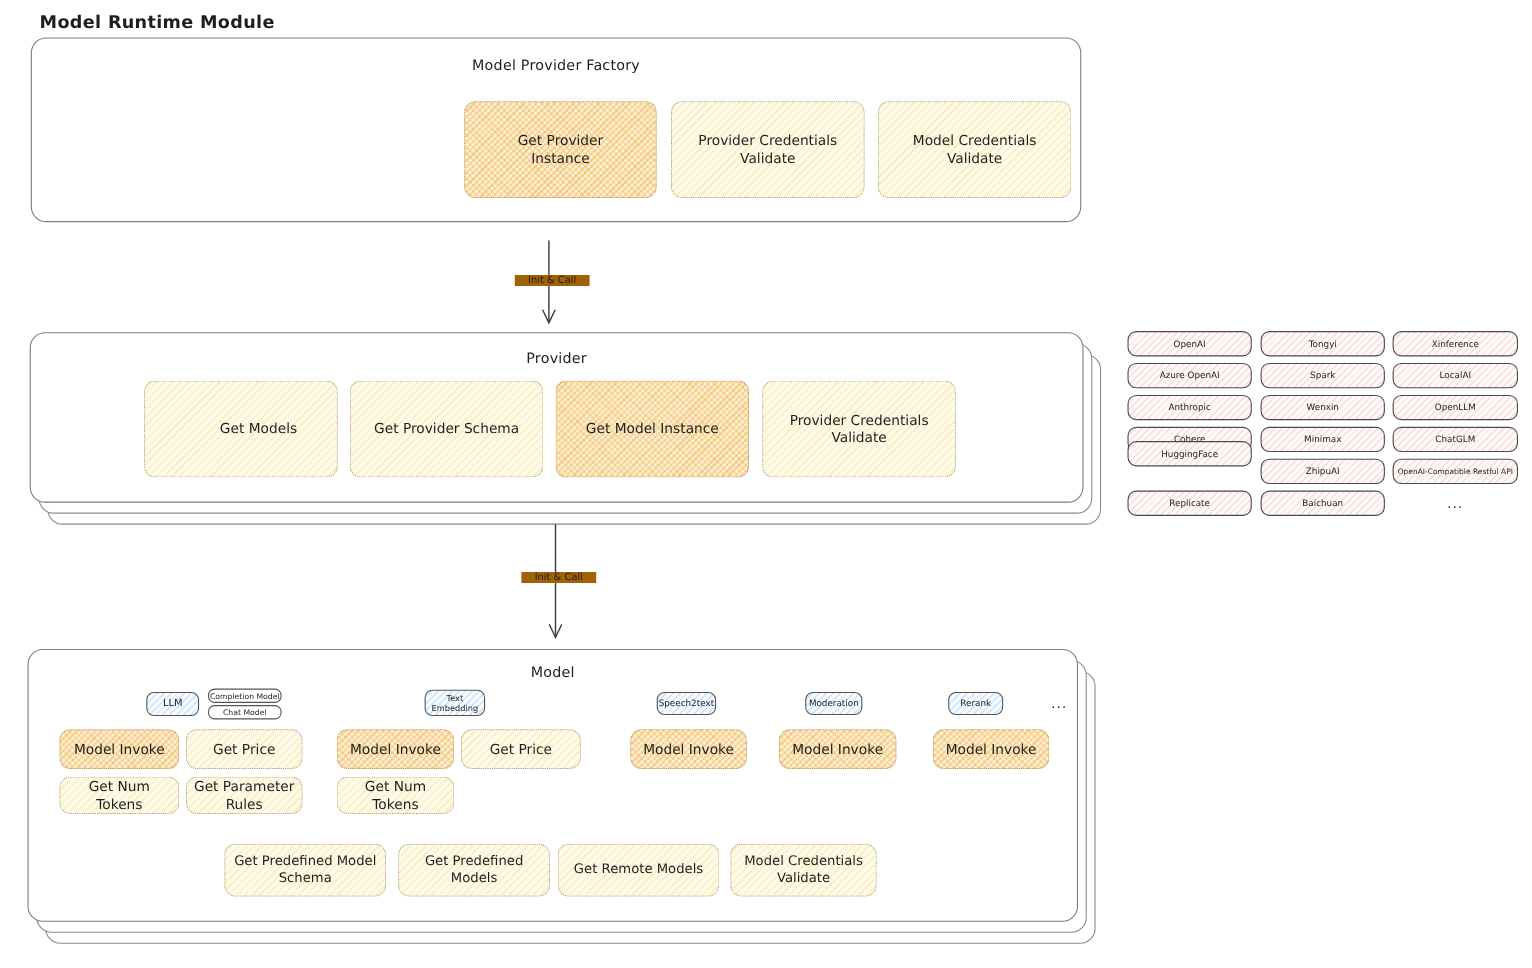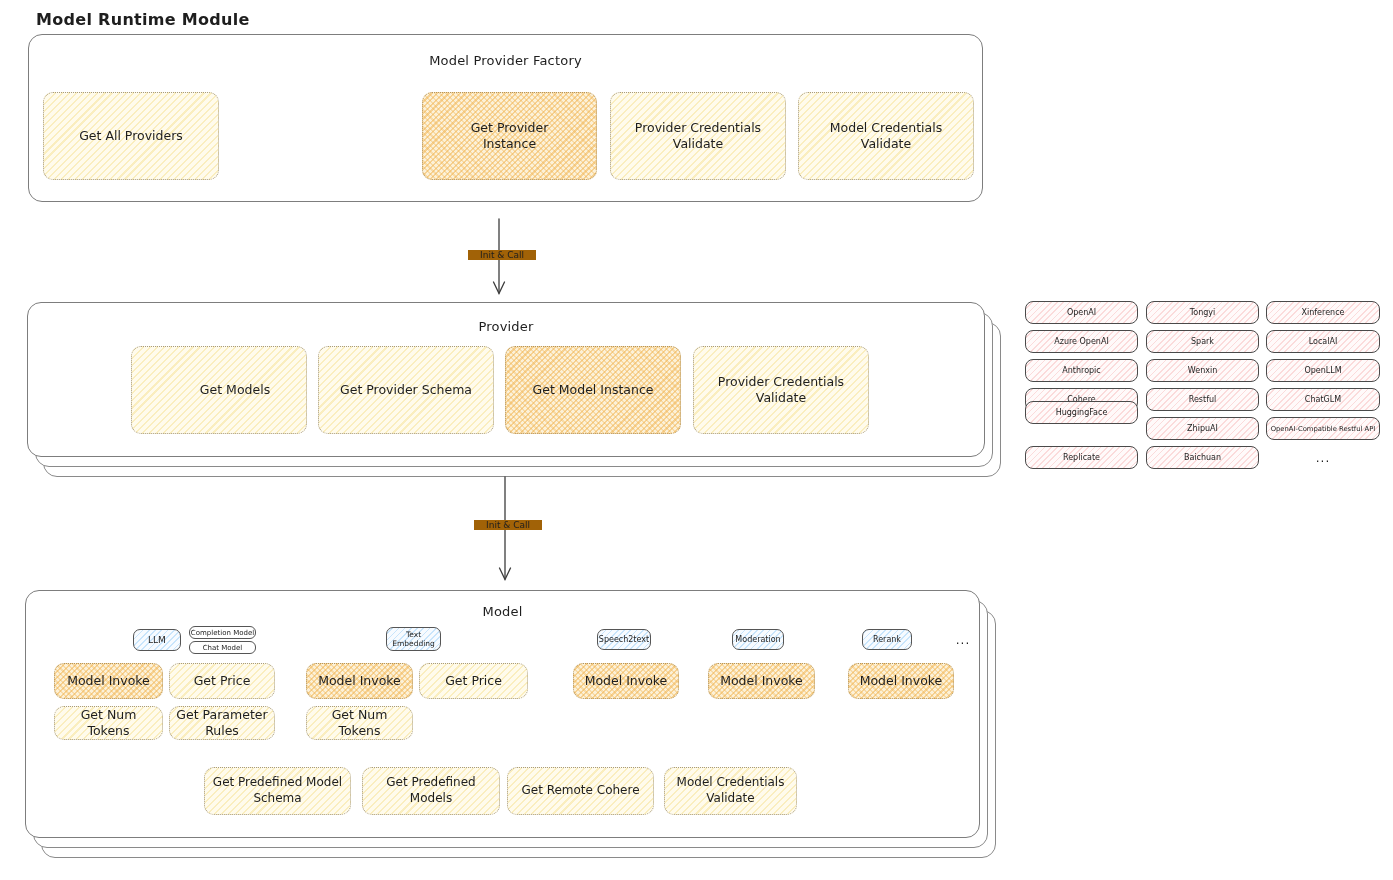--- a/index.html
+++ b/index.html
@@ -82,21 +82,20 @@
 </style>
 </head>
 <body>
 
 <div class="canvas">
 
   <div class="abs diagram-title" style="left:36px; top:10px;">Model Runtime Module</div>
 
   <div class="card" style="left:28px; top:34px; width:955px; height:168px;">
     <div class="sec-title" style="top:18px;">Model Provider Factory</div>
-    <div class="fnbox yellow" style="left:14px;  top:57px; width:176px; height:88px;">Get All Providers</div>
     <div class="fnbox orange narrow" style="left:393px; top:57px; width:175px; height:88px;">Get Provider Instance</div>
     <div class="fnbox yellow" style="left:581px; top:57px; width:176px; height:88px;">Provider Credentials Validate</div>
     <div class="fnbox yellow" style="left:769px; top:57px; width:176px; height:88px;">Model Credentials Validate</div>
   </div>
 
   <svg class="arrow" style="left:490px; top:219px;" width="18" height="76" viewBox="0 0 18 76">
     <path d="M9 0 L9 74" stroke="#3c3c3c" stroke-width="1.3" fill="none" stroke-linecap="round"></path>
     <path d="M3.5 63 L9 74.5 L14.5 63" stroke="#3c3c3c" stroke-width="1.3" fill="none" stroke-linecap="round"></path>
   </svg>
   <div class="arrow-label" style="left:468px; top:250px; width:62px;">Init &amp; Call</div>
@@ -116,21 +115,21 @@
     <div class="chip" style="left:0; top:0;    width:113px; height:23px;">OpenAI</div>
     <div class="chip" style="left:0; top:29px; width:113px; height:23px;">Azure OpenAI</div>
     <div class="chip" style="left:0; top:58px; width:113px; height:23px;">Anthropic</div>
     <div class="chip" style="left:0; top:87px; width:113px; height:23px;">Cohere</div>
     <div class="chip" style="left:0; top:100px;width:113px; height:23px;">HuggingFace</div>
     <div class="chip" style="left:0; top:145px;width:113px; height:23px;">Replicate</div>
 
     <div class="chip" style="left:121px; top:0;    width:113px; height:23px;">Tongyi</div>
     <div class="chip" style="left:121px; top:29px; width:113px; height:23px;">Spark</div>
     <div class="chip" style="left:121px; top:58px; width:113px; height:23px;">Wenxin</div>
-    <div class="chip" style="left:121px; top:87px; width:113px; height:23px;">Restful</div>
+    <div class="chip" style="left:121px; top:87px; width:113px; height:23px;">Minimax</div>
     <div class="chip" style="left:121px; top:116px;width:113px; height:23px;">ZhipuAI</div>
     <div class="chip" style="left:121px; top:145px;width:113px; height:23px;">Baichuan</div>
 
     <div class="chip" style="left:241px; top:0;    width:114px; height:23px;">Xinference</div>
     <div class="chip" style="left:241px; top:29px; width:114px; height:23px;">LocalAI</div>
     <div class="chip" style="left:241px; top:58px; width:114px; height:23px;">OpenLLM</div>
     <div class="chip" style="left:241px; top:87px; width:114px; height:23px;">ChatGLM</div>
     <div class="chip small-text" style="left:241px; top:116px; width:114px; height:23px;">OpenAI-Compatible Restful API</div>
     <div class="ellipsis" style="left:241px; top:145px; width:114px; height:23px; display:flex; align-items:center; justify-content:center;">...</div>
   </div>
@@ -162,17 +161,17 @@
     <div class="fnbox orange" style="left:547px; top:72px; width:106px; height:36px; padding:2px 4px;">Model Invoke</div>
     <div class="fnbox orange" style="left:682px; top:72px; width:107px; height:36px; padding:2px 4px;">Model Invoke</div>
     <div class="fnbox orange" style="left:822px; top:72px; width:106px; height:36px; padding:2px 4px;">Model Invoke</div>
 
     <div class="fnbox yellow" style="left:28px;  top:115px; width:109px; height:34px; padding:2px 4px;">Get Num Tokens</div>
     <div class="fnbox yellow" style="left:143px; top:115px; width:106px; height:34px; padding:2px 6px;">Get Parameter Rules</div>
     <div class="fnbox yellow" style="left:280px; top:115px; width:107px; height:34px; padding:2px 4px;">Get Num Tokens</div>
 
     <div class="fnbox yellow" style="left:178px; top:176px; width:147px; height:48px; font-size:12px; padding:2px 4px;">Get Predefined Model Schema</div>
     <div class="fnbox yellow" style="left:336px; top:176px; width:138px; height:48px; font-size:12px; padding:2px 4px;">Get Predefined Models</div>
-    <div class="fnbox yellow" style="left:481px; top:176px; width:147px; height:48px; font-size:12px; padding:2px 4px;">Get Remote Cohere</div>
+    <div class="fnbox yellow" style="left:481px; top:176px; width:147px; height:48px; font-size:12px; padding:2px 4px;">Get Remote Models</div>
     <div class="fnbox yellow" style="left:638px; top:176px; width:133px; height:48px; font-size:12px; padding:2px 4px;">Model Credentials Validate</div>
   </div>
 
 </div>
 
 </body></html>

